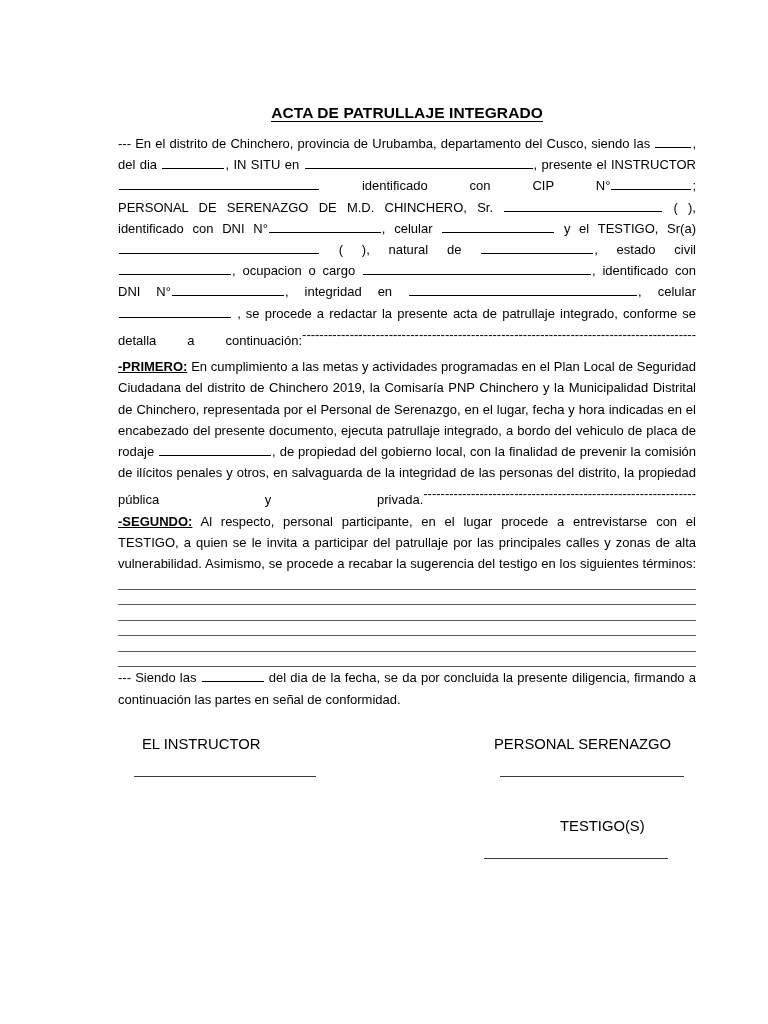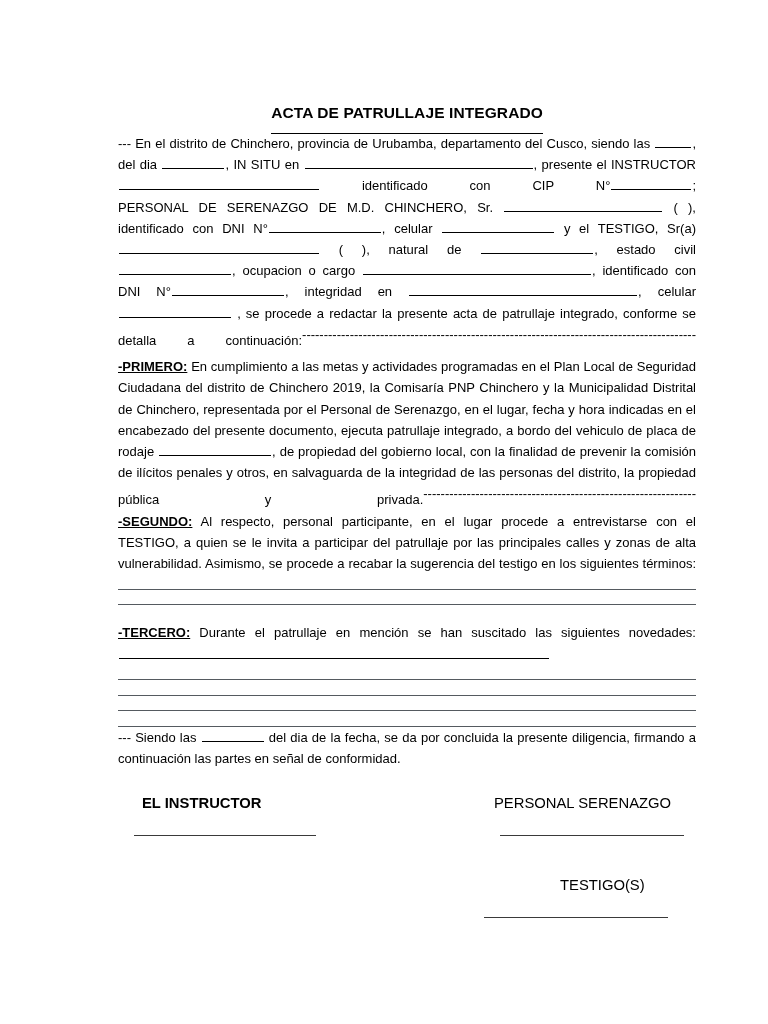--- a/index.html
+++ b/index.html
@@ -25,21 +25,21 @@
   }
   .doc-title {
     text-align: center;
     font-weight: bold;
     font-size: 15.5px;
     letter-spacing: 0.1px;
     margin: 0 0 11px 0;
   }
   .doc-title span.title-text {
     border-bottom: 1.6px solid #000;
-    padding-bottom: 12px;
+    padding-bottom: 0px;
   }
   p.para {
     margin: 0;
     font-size: 13px;
     line-height: 21.2px;
     text-align: justify;
     text-justify: inter-word;
     -webkit-hyphens: none;
     hyphens: none;
   }
@@ -101,21 +101,21 @@
   .sig-label {
     position: absolute;
     font-size: 14.8px;
     white-space: nowrap;
   }
   .sig-line {
     position: absolute;
     height: 0;
     border-bottom: 1.3px solid #3a3a3a;
   }
-  #sig-label-instructor { left: 24px;  top: 0px; font-weight: bold; }
+  #sig-label-instructor { left: 24px;  top: 0px; }
   #sig-line-instructor  { left: 16px;  top: 40px; width: 182px; }
   #sig-label-serenazgo  { left: 376px; top: 0px; }
   #sig-line-serenazgo   { left: 382px; top: 40px; width: 184px; }
   #sig-label-testigos   { left: 442px; top: 82px; }
   #sig-line-testigo-1   { left: 366px; top: 122px; width: 184px; }
 </style>
 </head>
 <body>
 
 <div class="page">
@@ -162,24 +162,20 @@
 
     <p class="para forcejust">
       <span class="lbl">-SEGUNDO:</span>
       <span>Al respecto, personal participante, en el lugar procede a entrevistarse con el TESTIGO, a quien se le invita a participar del patrullaje por las principales calles y zonas de alta vulnerabilidad. Asimismo, se procede a recabar la sugerencia del testigo en los siguientes términos:</span>
     </p>
     <div class="ruled-group">
       <div class="ruled"></div>
       <div class="ruled"></div>
     </div>
 
-    <p class="para" style="margin-top:17px;">
-      <span class="lbl">-TERCERO:</span>
-      <span>Durante el patrullaje en mención se han suscitado las siguientes novedades:</span><span class="blank" style="width:430px;"></span>
-    </p>
     <div class="ruled-group">
       <div class="ruled"></div>
       <div class="ruled"></div>
       <div class="ruled"></div>
       <div class="ruled"></div>
     </div>
 
     <p class="para closing">
       <span>--- Siendo las</span>
       <span class="blank b-m"></span>

